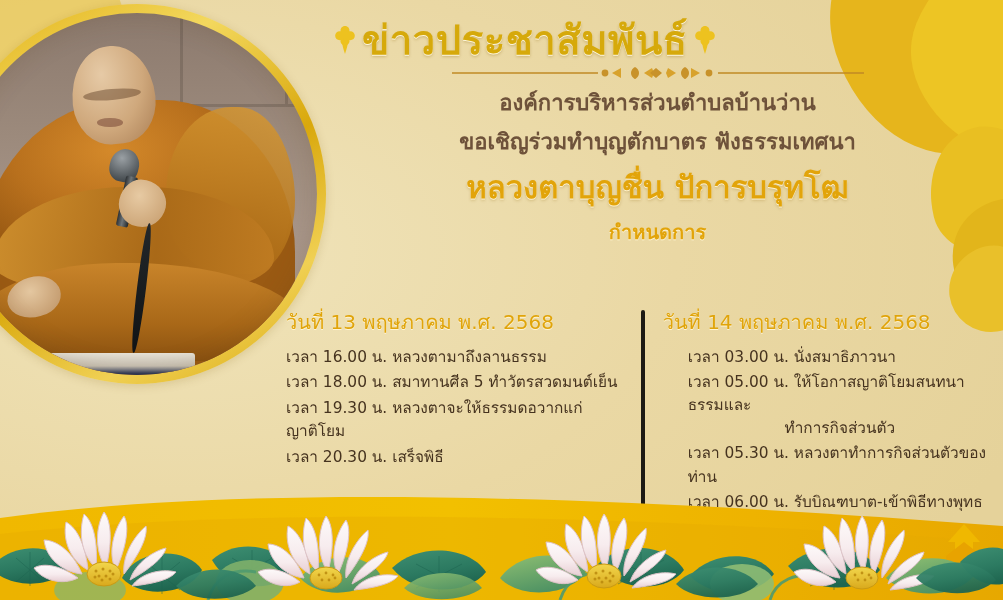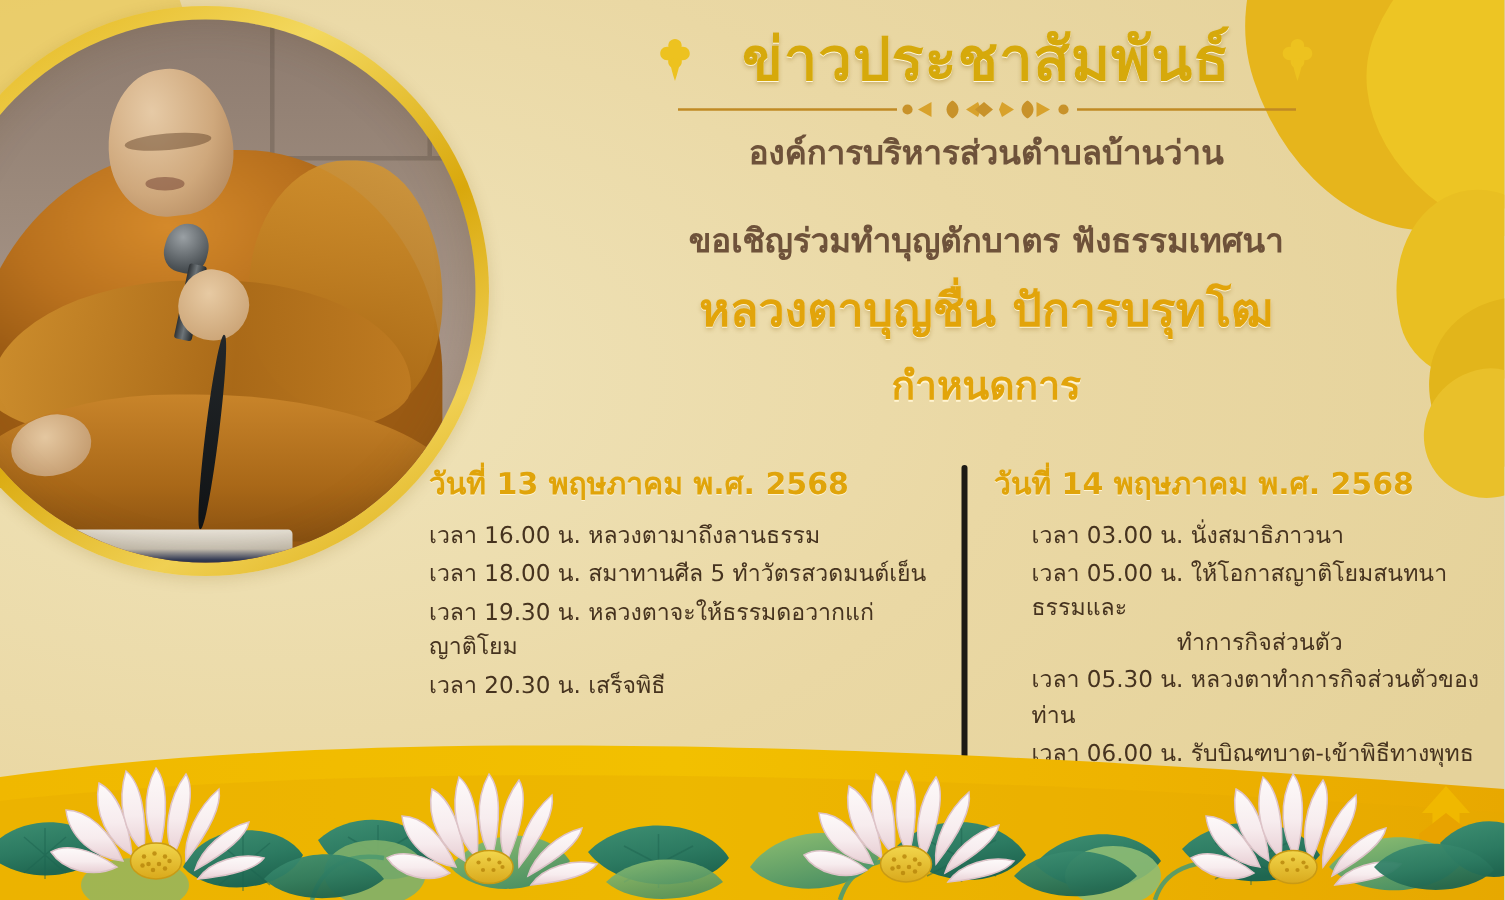--- a/index.html
+++ b/index.html
@@ -157,54 +157,54 @@
     position:absolute;inset:0;border-radius:50%;
     box-shadow:inset 0 0 26px rgba(90,60,20,.18);
   }
 
   
   #header{
     position:absolute;left:330px;top:18px;width:655px;
     text-align:center;
   }
   #title-row{
-    display:flex;align-items:center;justify-content:center;gap:30px;
+    display:flex;align-items:center;gap:2px;
   }
   .quatrefoil{
     width:30px;height:30px;flex:0 0 auto;position:relative;
   }
   .quatrefoil svg{display:block;}
   #headline{
     font-size:40px;font-weight:bold;letter-spacing:.5px;
     color:#d6a90b;
     text-shadow:0 1px 0 #fff8dd, 0 2px 3px rgba(140,100,10,.32);
     line-height:1.12;white-space:nowrap;
   }
   #flourish{
     margin:2px auto 6px auto;width:420px;height:16px;
   }
   .sub1{
     font-size:22px;font-weight:bold;color:#6e523a;
     margin-top:2px;line-height:1.42;
   }
   .sub2{
     font-size:22px;font-weight:bold;color:#6e523a;
-    margin-top:28px;line-height:1.42;
+    margin-top:8px;line-height:1.42;
   }
   #monk-name{
     font-size:31px;font-weight:bold;color:#e2a40a;
     text-shadow:0 1px 0 #fff4d2, 0 2px 3px rgba(140,100,10,.28);
     margin-top:10px;line-height:1.3;
   }
   .sub3{
     font-size:21px;font-weight:bold;color:#6e523a;
     margin-top:12px;line-height:1.42;
   }
   #agenda-word{
-    font-size:26px;font-weight:bold;color:#e2a40a;
+    font-size:20px;font-weight:bold;color:#e2a40a;
     text-shadow:0 1px 0 #fff4d2;
     margin-top:8px;
   }
 
   
   #schedule{
     position:absolute;left:286px;top:306px;width:706px;
     display:flex;align-items:flex-start;
   }
   .col{position:relative;}
@@ -212,21 +212,21 @@
   #col-right{width:340px;padding-left:18px;}
   #col-divider{
     width:4px;
     align-self:stretch;
     background:#1d1a14;
     margin:4px 0 0 0;
     min-height:208px;
     border-radius:2px;
   }
   .day-title{
-    font-size:20px;font-weight:bold;color:#e0a40a;
+    font-size:20px;font-weight:normal;color:#e0a40a;
     text-shadow:0 1px 0 #fff4d2;
     margin:0 0 8px 0;white-space:nowrap;
   }
   .item{
     font-size:15.4px;color:#46331f;line-height:1.52;
     margin-bottom:2px;
   }
   .item .cont{display:block;text-align:center;}
   #col-right .item{line-height:1.5;margin-left:25px;}
 

